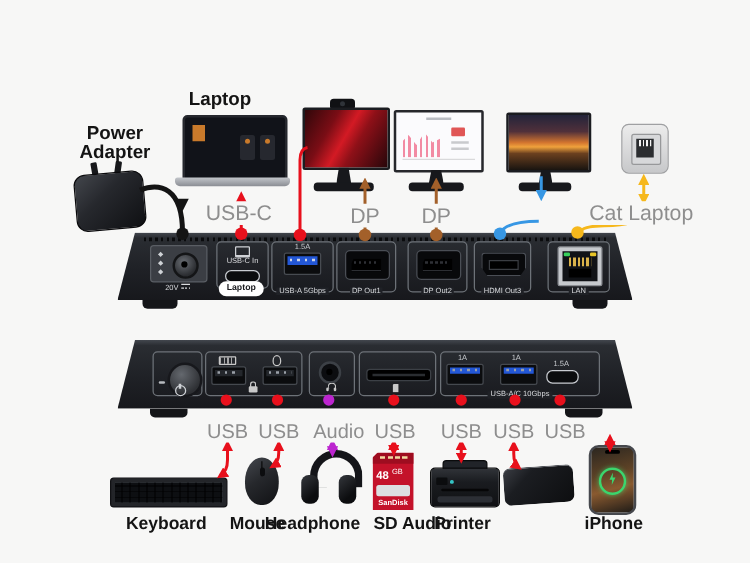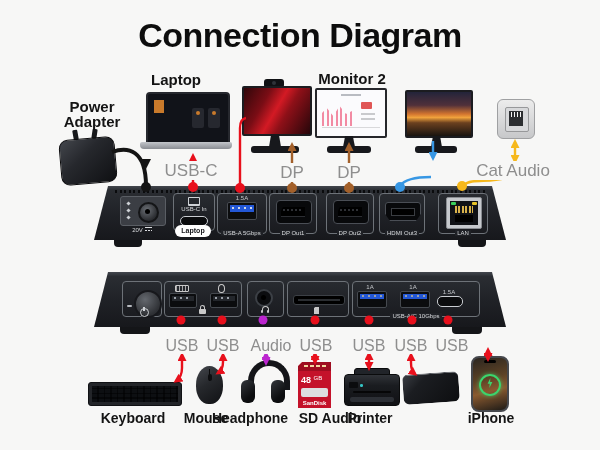--- a/index.html
+++ b/index.html
@@ -159,28 +159,26 @@
         border:2px solid #3bd56d;box-shadow:0 0 4px rgba(59,213,109,.7);}
   .bolt{position:absolute;left:50%;top:20px;transform:translateX(-50%);width:6px;height:10px;background:#3bd56d;
         clip-path:polygon(56% 0,10% 58%,44% 58%,40% 100%,90% 40%,52% 40%);}
   svg.wires{position:absolute;left:0;top:0;z-index:2;}
 </style>
 </head>
 <body>
 
 <div class="stage">
 
-  <h1 class="title">Connection Diagram</h1>
 
   <div class="lbl" style="left:47px;top:99px;width:90px;line-height:15px">
     <span>Power</span><br>
     <span>Adapter</span>
   </div>
   <div class="lbl" style="left:136px;top:71px;width:80px">Laptop</div>
-  <div class="lbl" style="left:312px;top:70px;width:80px">Monitor 2</div>
 
   <div>
     <div class="prong" style="left:73px;top:130px;transform:rotate(-10deg)"></div>
     <div class="prong" style="left:92px;top:129px;transform:rotate(8deg)"></div>
     <div class="adbody"></div>
   </div>
 
   <div>
     <div class="lap-screen">
       <div class="abs" style="left:6px;top:6px;width:10px;height:13px;background:#c97a2b"></div>
@@ -383,21 +381,21 @@
     <line x1="266" y1="354" x2="266" y2="363" stroke="#bc25cf" stroke-width="2.4" marker-start="url(#m-purple)" marker-end="url(#m-purple)"></line>
     <line x1="315" y1="354" x2="315" y2="362" stroke="#e8101c" stroke-width="2.4" marker-start="url(#m-red)" marker-end="url(#m-red)"></line>
     <line x1="369" y1="354" x2="369" y2="368" stroke="#e8101c" stroke-width="2.4" marker-start="url(#m-red)" marker-end="url(#m-red)"></line>
     <path d="M411 355 L411 363 Q411 371 415 374" fill="none" stroke="#e8101c" stroke-width="2.4" marker-start="url(#m-red)" marker-end="url(#m-red)"></path>
     <line x1="488" y1="350" x2="488" y2="359" stroke="#e8101c" stroke-width="2.4" marker-start="url(#m-red)" marker-end="url(#m-red)"></line>
   </svg>
 
   <div class="glbl" style="left:156px;top:161px;width:70px"><span>USB-C</span></div>
   <div class="glbl" style="left:272px;top:163px;width:40px"><span>DP</span></div>
   <div class="glbl" style="left:329px;top:163px;width:40px"><span>DP</span></div>
-  <div class="glbl" style="left:468px;top:161px;width:90px"><span>Cat Audio</span></div>
+  <div class="glbl" style="left:468px;top:161px;width:90px"><span>Cat Laptop</span></div>
 
   <div class="glbl small" style="left:157px;top:337px;width:50px"><span>USB</span></div>
   <div class="glbl small" style="left:198px;top:337px;width:50px"><span>USB</span></div>
   <div class="glbl small" style="left:243px;top:337px;width:56px"><span>Audio</span></div>
   <div class="glbl small" style="left:291px;top:337px;width:50px"><span>USB</span></div>
   <div class="glbl small" style="left:344px;top:337px;width:50px"><span>USB</span></div>
   <div class="glbl small" style="left:386px;top:337px;width:50px"><span>USB</span></div>
   <div class="glbl small" style="left:427px;top:337px;width:50px"><span>USB</span></div>
 
   <div class="kbd"></div>

